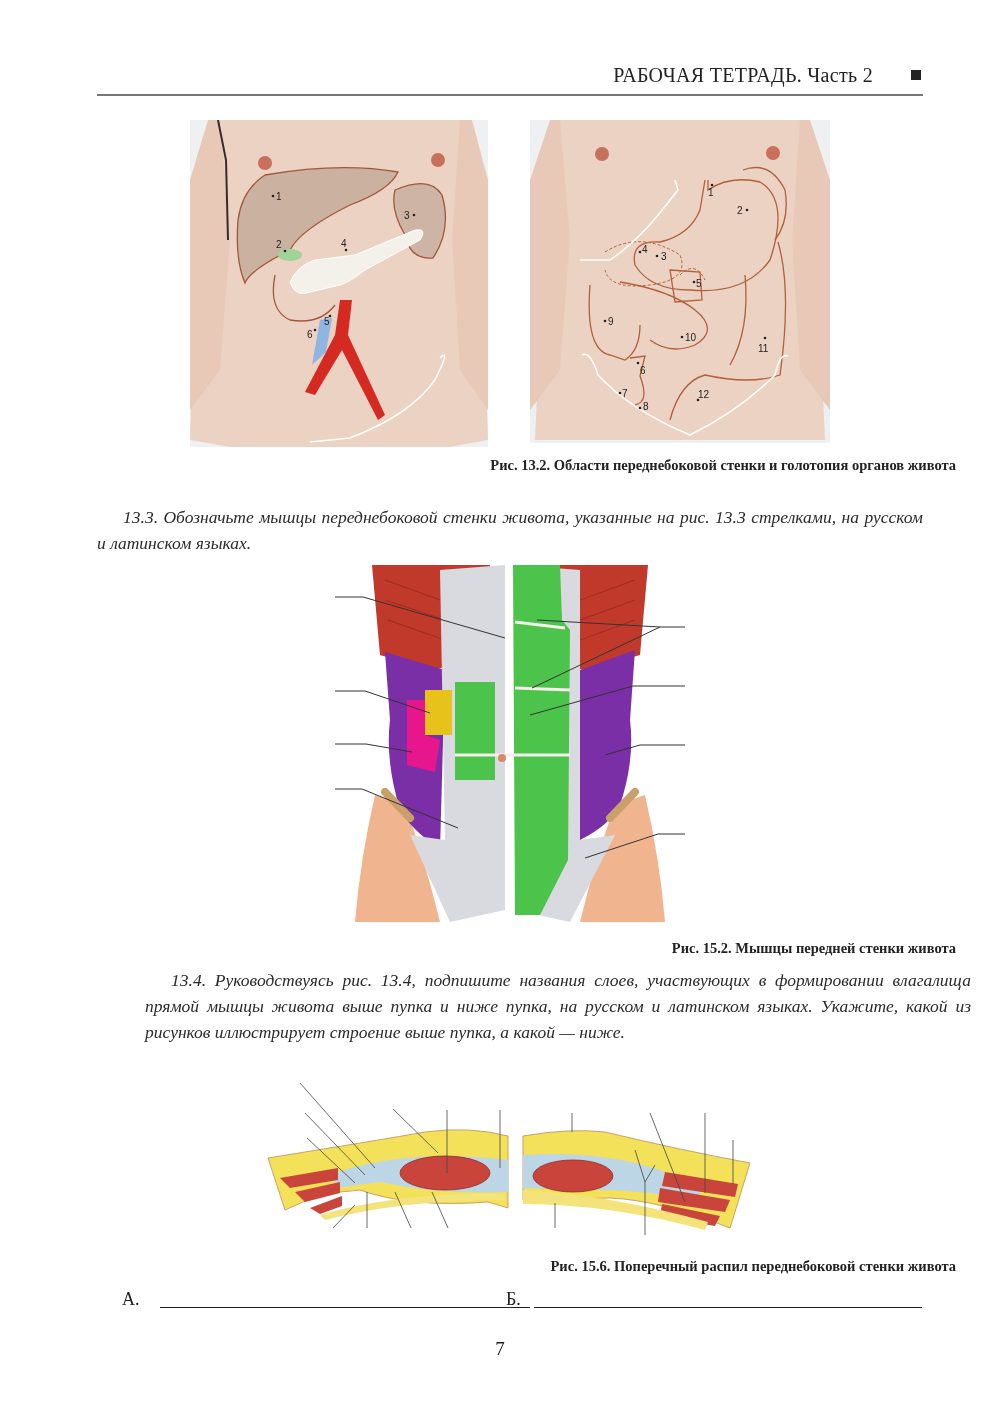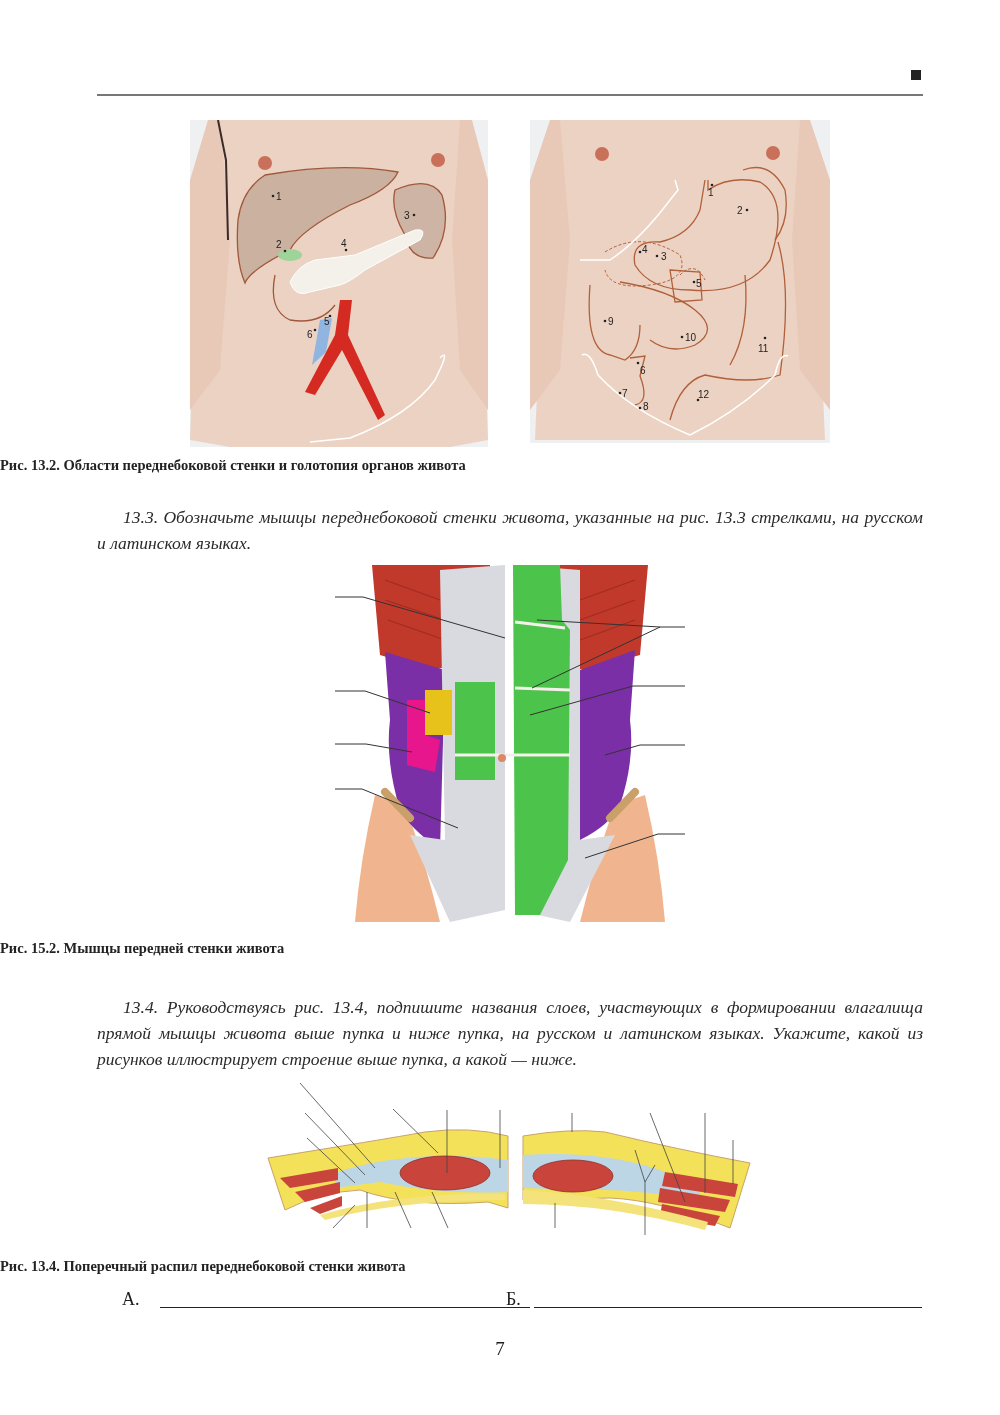--- a/index.html
+++ b/index.html
@@ -5,37 +5,38 @@
   html, body { margin:0; padding:0; background:#ffffff; }
   body { width:1000px; height:1415px; position:relative; overflow:hidden;
          font-family:"DejaVu Serif","Liberation Serif",serif; color:#1e1e1e; }
   .header { position:absolute; left:97px; top:58px; width:826px; height:36px;
             border-bottom:2px solid #777; }
   .header-title { position:absolute; right:50px; top:6px; font-size:20px;
                   font-family:"Liberation Serif",serif; letter-spacing:0.3px; color:#222; }
   .header-square { position:absolute; right:2px; top:12px; width:10px; height:10px; background:#222; }
 
   .figure-photo { position:absolute; overflow:hidden; }
-  .caption { position:absolute; left:0; width:956px; text-align:left; font-weight:bold;
+  .caption { position:absolute; left:0; width:956px; text-align:right; font-weight:bold;
              font-size:14.5px; font-family:"Liberation Serif",serif; color:#222; }
   .para { position:absolute; left:97px; width:826px; font-size:17.5px; line-height:26px;
           font-family:"Liberation Serif",serif; color:#2a2a2a; text-align:justify;font-style:italic; }
   .para .indent { display:inline-block; width:26px; }
   .answer-row { position:absolute; left:122px; top:1289px; width:800px; height:24px;
                 font-size:18px; font-family:"Liberation Serif",serif; }
   .answer-label { position:absolute; top:0; }
   .answer-line { position:absolute; top:18px; height:0; border-bottom:1.5px solid #222; }
   .page-number { position:absolute; left:0; width:1000px; top:1338px; text-align:center;
                  font-size:19px; font-family:"Liberation Serif",serif; }
   svg text { font-family:"Liberation Sans",sans-serif; }
 </style>
 </head>
 <body>
 
 <div class="header">
+  <span class="header-title">РАБОЧАЯ ТЕТРАДЬ. Часть 2</span>
   <span class="header-square"></span>
 </div>
 
 <div class="figure-photo" style="left:190px;top:120px;width:298px;height:327px;">
   <svg width="298" height="327" viewBox="0 0 298 327">
     <rect width="298" height="327" fill="#eef0f2"></rect>
     <path d="M20,0 L278,0 L290,90 L298,320 L260,327 L40,327 L0,320 L8,90 Z" fill="#ecd2c2"></path>
     <path d="M0,60 L18,0 L30,0 L40,120 L30,250 L0,290 Z" fill="#e8c9b8"></path>
     <path d="M298,60 L282,0 L270,0 L262,120 L270,250 L298,290 Z" fill="#e8c9b8"></path>
     <path d="M28,0 L36,40 L38,120" stroke="#3a2a2a" stroke-width="2" fill="none"></path>
@@ -181,21 +182,21 @@
     <polyline points="685,627 660,627 537,620"></polyline>
     <polyline points="660,627 532,688"></polyline>
     <polyline points="685,686 633,686 530,715"></polyline>
     <polyline points="685,745 640,745 605,755"></polyline>
     <polyline points="685,834 658,834 585,858"></polyline>
   </g>
 </svg>
 
 <div class="caption" style="top:940px;">Рис. 15.2. Мышцы передней стенки живота</div>
 
-<div class="para" style="top:994px;">
+<div class="para" style="top:967px;margin-left:48px;">
   <span class="indent"></span><span>13.4.</span> <span>Руководствуясь рис. 13.4, подпишите названия слоев, участвующих в формировании влагалища прямой мышцы живота выше пупка и ниже пупка, на русском и латинском языках. Укажите, какой из рисунков иллюстрирует строение выше пупка, а какой — ниже.</span>
 </div>
 
 <svg style="position:absolute;left:260px;top:1080px;" width="500" height="160" viewBox="0 0 500 160">
 
   <g>
     <path d="M8,78 Q120,60 165,52 Q210,46 248,56 L248,128 L228,122 Q150,128 100,110 Q60,112 25,130 Z" fill="#f3e15a" stroke="#c9a26a" stroke-width="1"></path>
     <path d="M75,93 Q150,68 248,80 L248,112 Q180,115 120,102 L75,108 Z" fill="#bcd6e6"></path>
     <ellipse cx="185" cy="93" rx="45" ry="17" fill="#c9453c" stroke="#8e2e28" stroke-width="0.8"></ellipse>
     <path d="M20,98 L78,88 L78,100 L30,108 Z" fill="#c9453c"></path>
@@ -230,21 +231,21 @@
       <line x1="445" y1="33" x2="445" y2="113"></line>
       <line x1="473" y1="60" x2="473" y2="104"></line>
       <line x1="295" y1="148" x2="295" y2="123"></line>
       <line x1="385" y1="155" x2="385" y2="102"></line>
       <line x1="385" y1="102" x2="375" y2="70"></line>
       <line x1="385" y1="102" x2="395" y2="85"></line>
     </g>
   </g>
 </svg>
 
-<div class="caption" style="top:1258px;">Рис. 13.4. Поперечный распил переднебоковой стенки живота</div>
+<div class="caption" style="top:1258px;">Рис. 15.6. Поперечный распил переднебоковой стенки живота</div>
 
 <div class="answer-row">
   <span class="answer-label" style="left:0;">А.</span>
   <span class="answer-line" style="left:38px;width:370px;"></span>
   <span class="answer-label" style="left:384px;">Б.</span>
   <span class="answer-line" style="left:412px;width:388px;"></span>
 </div>
 
 <div class="page-number">7</div>
 

